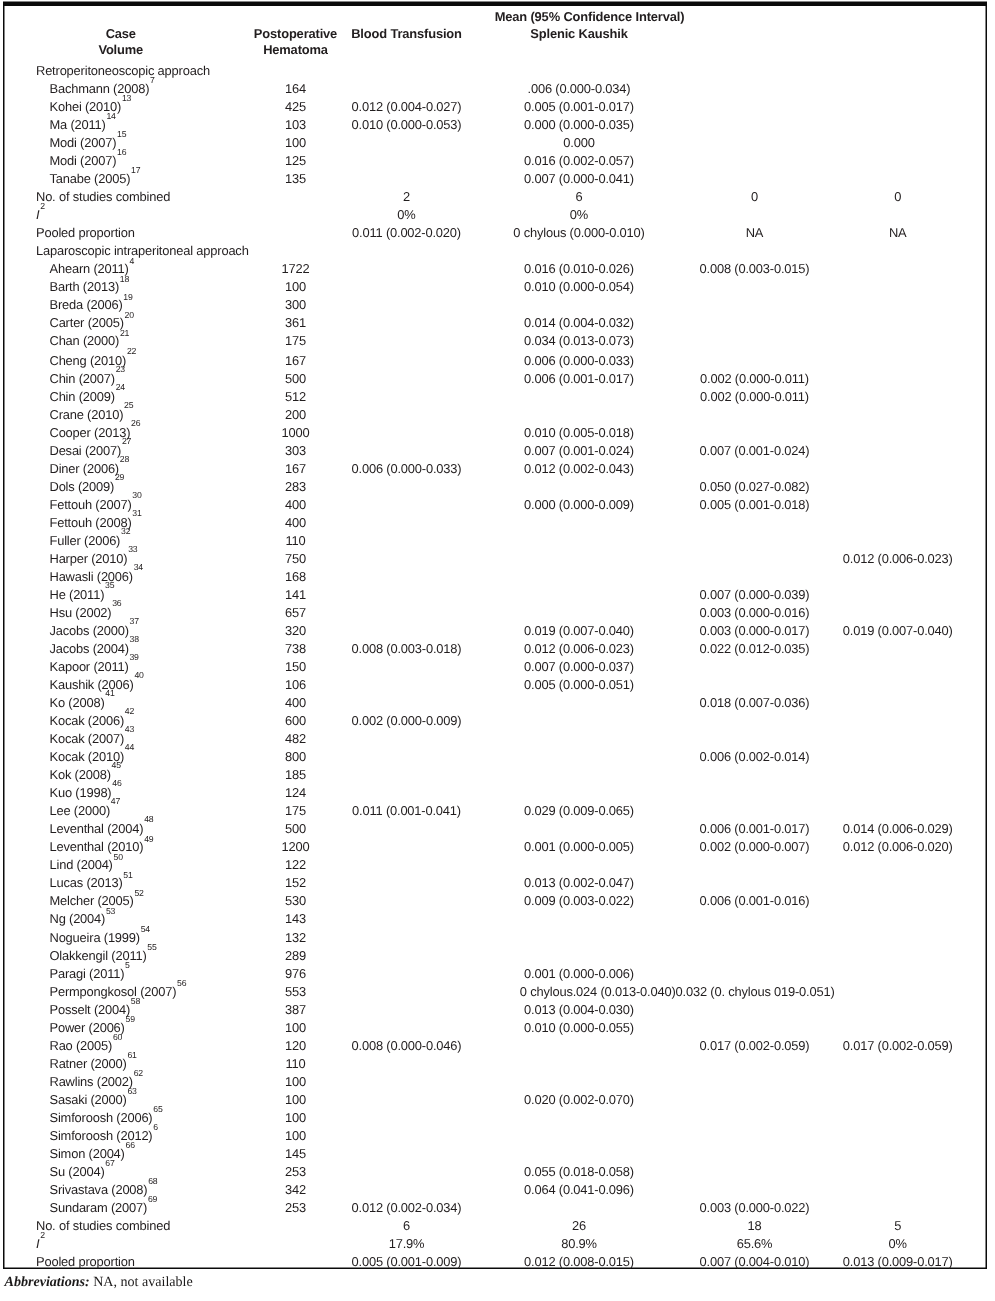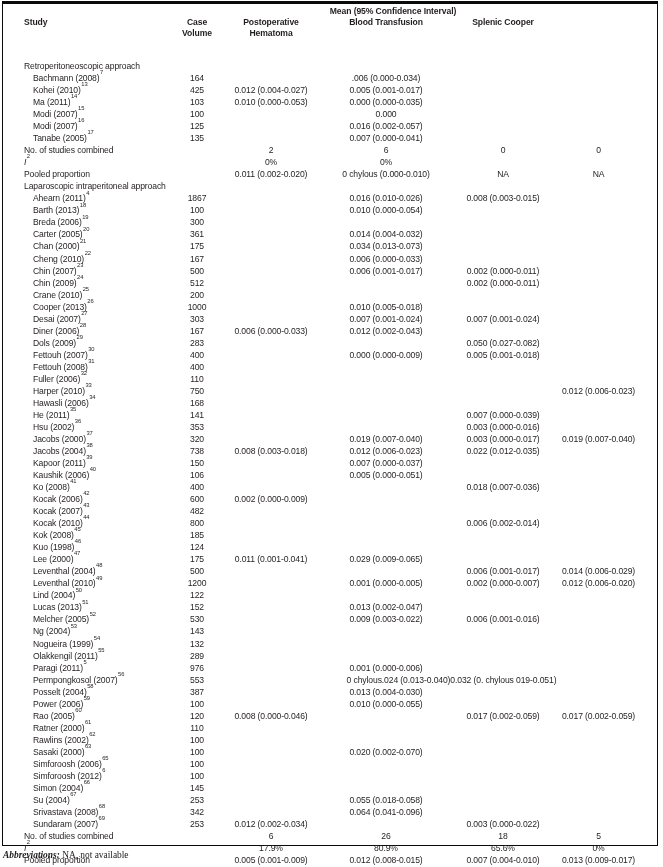--- a/index.html
+++ b/index.html
@@ -21,21 +21,21 @@
   }
   .hrow{
     position:absolute;top:13px;left:0;right:0;
     display:grid;grid-template-columns:155px 78px 70px 160px 74px 1fr;
   }
   .hcell{
     display:flex;flex-direction:column;align-items:center;
     font-weight:bold;font-size:8.6px;line-height:10.6px;letter-spacing:-0.1px;white-space:nowrap;
   }
   .hcell.study{align-items:flex-start;padding-left:21px;}
-  #rows{position:absolute;top:37px;left:0;right:0;margin-top:19px;}
+  #rows{position:absolute;top:37px;left:0;right:0;}
   .row{
     display:grid;grid-template-columns:155px 78px 70px 160px 74px 1fr;
     height:12.04px;align-items:center;font-size:8.6px;letter-spacing:-0.12px;
   }
   .cell{display:flex;justify-content:center;white-space:nowrap;line-height:12px;}
   .cell.study{justify-content:flex-start;padding-left:21px;}
   .row[data-rowtype="study"] .cell.study{padding-left:30px;}
   .cell.study sup{font-size:5.8px;position:relative;top:-3px;line-height:0;margin-left:0.5px;}
   .cell.span4{grid-column:4/7;padding-right:60px;}
   .footnote{
@@ -45,36 +45,33 @@
   .footnote .abbr{font-weight:bold;font-style:italic;}
 </style>
 </head>
 <body>
 
 <div class="page">
   <div class="tablebox">
     <div class="thead">
       <div class="spanner">Mean (95% Confidence Interval)</div>
       <div class="hrow">
-        <div class="hcell study">
-          <span>Study</span>
-        </div>
         <div class="hcell">
           <span>Case</span>
           <span>Volume</span>
         </div>
         <div class="hcell">
           <span>Postoperative</span>
           <span>Hematoma</span>
         </div>
         <div class="hcell">
           <span>Blood Transfusion</span>
         </div>
         <div class="hcell">
-          <span>Splenic Cooper</span>
+          <span>Splenic Kaushik</span>
         </div>
       </div>
     </div>
     <div id="rows">
         <div class="row" data-rowtype="section">
           <div class="cell study">
             <span>Retroperitoneoscopic approach</span>
           </div>
           <div class="cell"></div>
           <div class="cell"></div>
@@ -179,21 +176,21 @@
           <div class="cell"></div>
           <div class="cell"></div>
           <div class="cell"></div>
           <div class="cell"></div>
           <div class="cell"></div>
         </div>
         <div class="row" data-rowtype="study">
           <div class="cell study">
             <span>Ahearn (2011)<sup>4</sup></span>
           </div>
-          <div class="cell">1867</div>
+          <div class="cell">1722</div>
           <div class="cell"></div>
           <div class="cell">0.016 (0.010-0.026)</div>
           <div class="cell">0.008 (0.003-0.015)</div>
           <div class="cell"></div>
         </div>
         <div class="row" data-rowtype="study">
           <div class="cell study">
             <span>Barth (2013)<sup>18</sup></span>
           </div>
           <div class="cell">100</div>
@@ -369,21 +366,21 @@
           <div class="cell">141</div>
           <div class="cell"></div>
           <div class="cell"></div>
           <div class="cell">0.007 (0.000-0.039)</div>
           <div class="cell"></div>
         </div>
         <div class="row" data-rowtype="study">
           <div class="cell study">
             <span>Hsu (2002)<sup>36</sup></span>
           </div>
-          <div class="cell">353</div>
+          <div class="cell">657</div>
           <div class="cell"></div>
           <div class="cell"></div>
           <div class="cell">0.003 (0.000-0.016)</div>
           <div class="cell"></div>
         </div>
         <div class="row" data-rowtype="study">
           <div class="cell study">
             <span>Jacobs (2000)<sup>37</sup></span>
           </div>
           <div class="cell">320</div>

